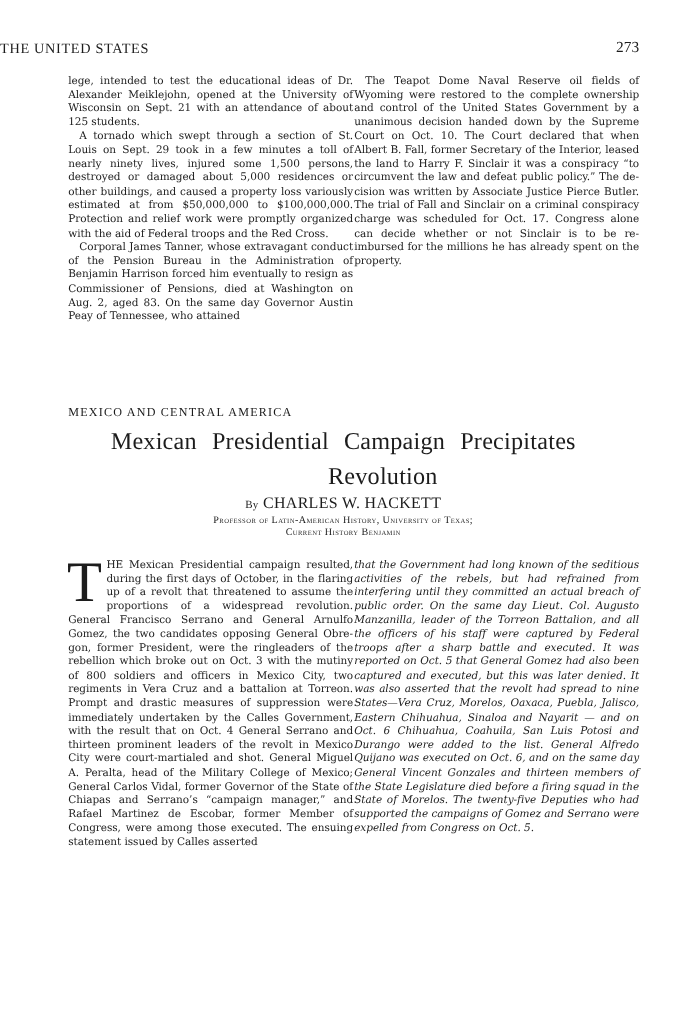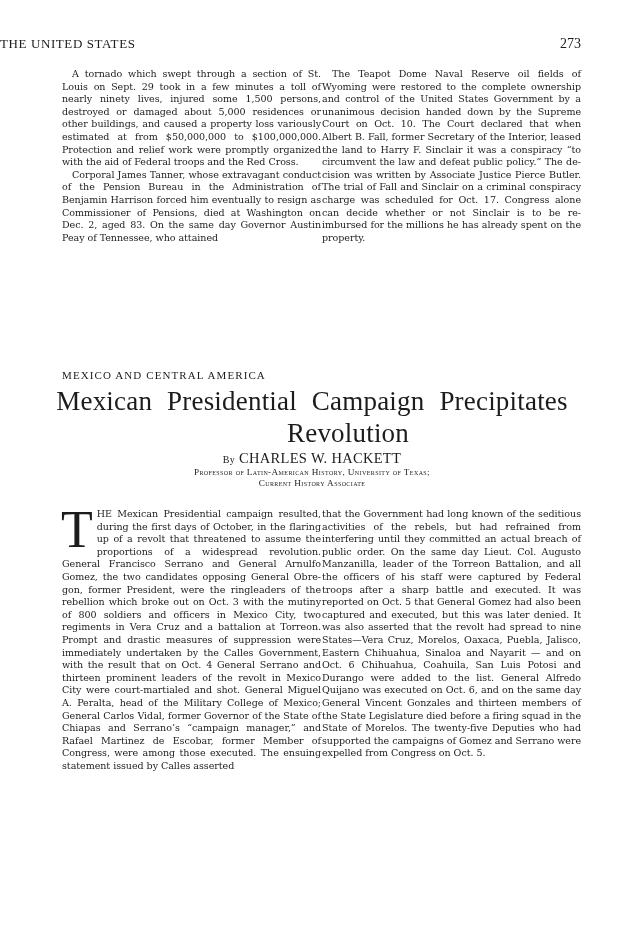--- a/index.html
+++ b/index.html
@@ -26,70 +26,71 @@
     .col p { margin: 0; text-indent: 0; }
     .col p.ind { text-indent: 10px; }
     .col-a1 { left: 62px; top: 68px; }
     .col-a2 { left: 322px; top: 68px; }
     .section-label {
       position: absolute; left: 62px; top: 369px;
       font-family: "Liberation Serif", serif; font-size: 11px; letter-spacing: 1.1px;
     }
     .headline {
       position: absolute; left: 0; width: 624px; text-align: center;
-      font-family: "Liberation Serif", serif; font-size: 27px; line-height: 30px; letter-spacing: 0.2px;
+      font-family: "Liberation Serif", serif; font-size: 22px; line-height: 30px; letter-spacing: 0.2px;
     }
     .headline.l1 { top: 386px; word-spacing: 8px; }
     .headline.l2 { top: 418px; margin-left: 36px; }
     .byline {
       position: absolute; top: 450px; left: 0; width: 624px; text-align: center;
       font-family: "Liberation Serif", serif; font-size: 14.5px; letter-spacing: 0.3px;
     }
     .byline .by { font-size: 10px; }
     .affil {
       position: absolute; left: 0; width: 624px; text-align: center;
       font-family: "Liberation Serif", serif; font-size: 9.2px; font-variant: small-caps; letter-spacing: 0.4px;
     }
     .affil.l1 { top: 467px; }
     .affil.l2 { top: 478px; }
     .col-b1 { left: 62px; top: 508px; }
-    .col-b2 { left: 322px; top: 508px; }
+    .col-b2 { left: 322px; top: 508px; font-style: italic; }
     .dropcap {
       float: left; font-family: "Liberation Serif", serif; font-size: 52px; line-height: 40px;
       margin: 2px 4px 0 -1px; height: 38px;
     }
   </style>
 </head>
 <body>
 
 <div class="running-head">
   <span class="title">THE UNITED STATES</span>
   <span class="pagenum">273</span>
 </div>
 
 <div class="col col-a1">
+  <p>lege, intended to test the educational ideas of Dr. Alexander Meiklejohn, opened at the University of Wisconsin on Sept. 21 with an attendance of about 125 students.</p>
   <p class="ind">A tornado which swept through a section of St. Louis on Sept. 29 took in a few minutes a toll of nearly ninety lives, in­jured some 1,500 persons, destroyed or dam­aged about 5,000 residences or other build­ings, and caused a property loss variously estimated at from $50,000,000 to $100,000,­000. Protection and relief work were promptly organized with the aid of Federal troops and the Red Cross.</p>
-  <p class="ind">Corporal James Tanner, whose extrava­gant conduct of the Pension Bureau in the Administration of Benjamin Harrison forced him eventually to resign as Commissioner of Pensions, died at Washington on Dec. 2, aged 83. On the same day Governor Austin Peay of Tennessee, who attained</p>
+  <p class="ind">Corporal James Tanner, whose extrava­gant conduct of the Pension Bureau in the Administration of Benjamin Harrison forced him eventually to resign as Commissioner of Pensions, died at Washington on Aug. 2, aged 83. On the same day Governor Austin Peay of Tennessee, who attained</p>
 </div>
 
 <div class="col col-a2">
   <p class="ind">The Teapot Dome Naval Reserve oil fields of Wyoming were restored to the complete ownership and control of the United States Government by a unanimous decision handed down by the Supreme Court on Oct. 10. The Court declared that when Albert B. Fall, former Secretary of the Interior, leased the land to Harry F. Sinclair it was a conspiracy “to circumvent the law and defeat public policy.” The de­cision was written by Associate Justice Pierce Butler. The trial of Fall and Sin­clair on a criminal conspiracy charge was scheduled for Oct. 17. Congress alone can decide whether or not Sinclair is to be re­imbursed for the millions he has already spent on the property.</p>
 </div>
 
 <div class="section-label">MEXICO AND CENTRAL AMERICA</div>
 
 <div class="headline l1">Mexican Presidential Campaign Precipitates</div>
 <div class="headline l2">Revolution</div>
 
 <div class="byline">
   <span class="by">By</span>
   <span>CHARLES W. HACKETT</span>
 </div>
 <div class="affil l1">Professor of Latin-American History, University of Texas;</div>
-<div class="affil l2">Current History Associate</div>
+<div class="affil l2">Current History Benjamin</div>
 
 <div class="col col-b1">
   <p><span class="dropcap">T</span><span>HE Mexican Presidential campaign re­sulted, during the first days of Oc­tober, in the flaring up of a revolt that threatened to assume the proportions of a widespread revolution. General Fran­cisco Serrano and General Arnulfo Gomez, the two candidates opposing General Obre­gon, former President, were the ringleaders of the rebellion which broke out on Oct. 3 with the mutiny of 800 soldiers and officers in Mexico City, two regiments in Vera Cruz and a battalion at Torreon. Prompt and drastic measures of suppression were im­mediately undertaken by the Calles Govern­ment, with the result that on Oct. 4 Gen­eral Serrano and thirteen prominent leaders of the revolt in Mexico City were court-martialed and shot. General Miguel A. Peralta, head of the Military College of Mexico; General Carlos Vidal, former Gov­ernor of the State of Chiapas and Ser­rano’s “campaign manager,” and Rafael Martinez de Escobar, former Member of Congress, were among those executed. The ensuing statement issued by Calles asserted</span></p>
 </div>
 
 <div class="col col-b2">
   <p>that the Government had long known of the seditious activities of the rebels, but had refrained from interfering until they committed an actual breach of public order. On the same day Lieut. Col. Augusto Man­zanilla, leader of the Torreon Battalion, and all the officers of his staff were captured by Federal troops after a sharp battle and executed. It was reported on Oct. 5 that General Gomez had also been captured and executed, but this was later denied. It was also asserted that the revolt had spread to nine States—Vera Cruz, Morelos, Oaxaca, Puebla, Jalisco, Eastern Chihuahua, Sinaloa and Nayarit — and on Oct. 6 Chihuahua, Coahuila, San Luis Potosi and Durango were added to the list. General Alfredo Quijano was executed on Oct. 6, and on the same day General Vincent Gonzales and thirteen members of the State Legislature died before a firing squad in the State of Morelos. The twenty-five Deputies who had supported the campaigns of Gomez and Serrano were expelled from Congress on Oct. 5.</p>
 </div>
 
 </body></html>

